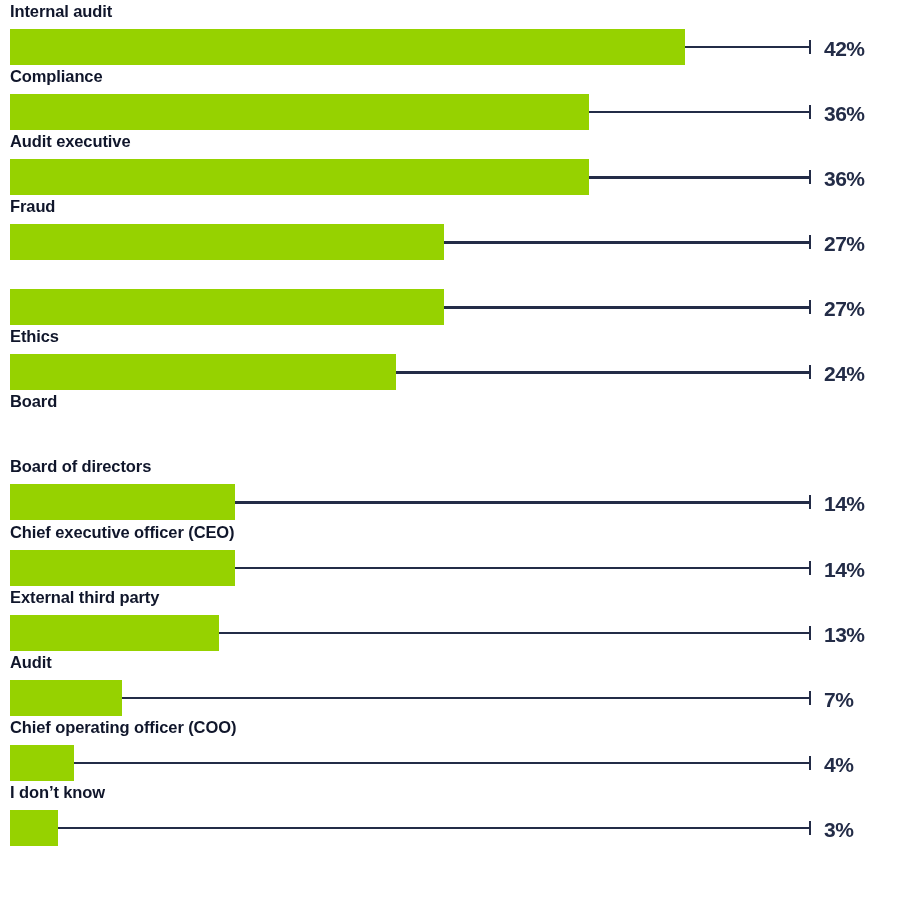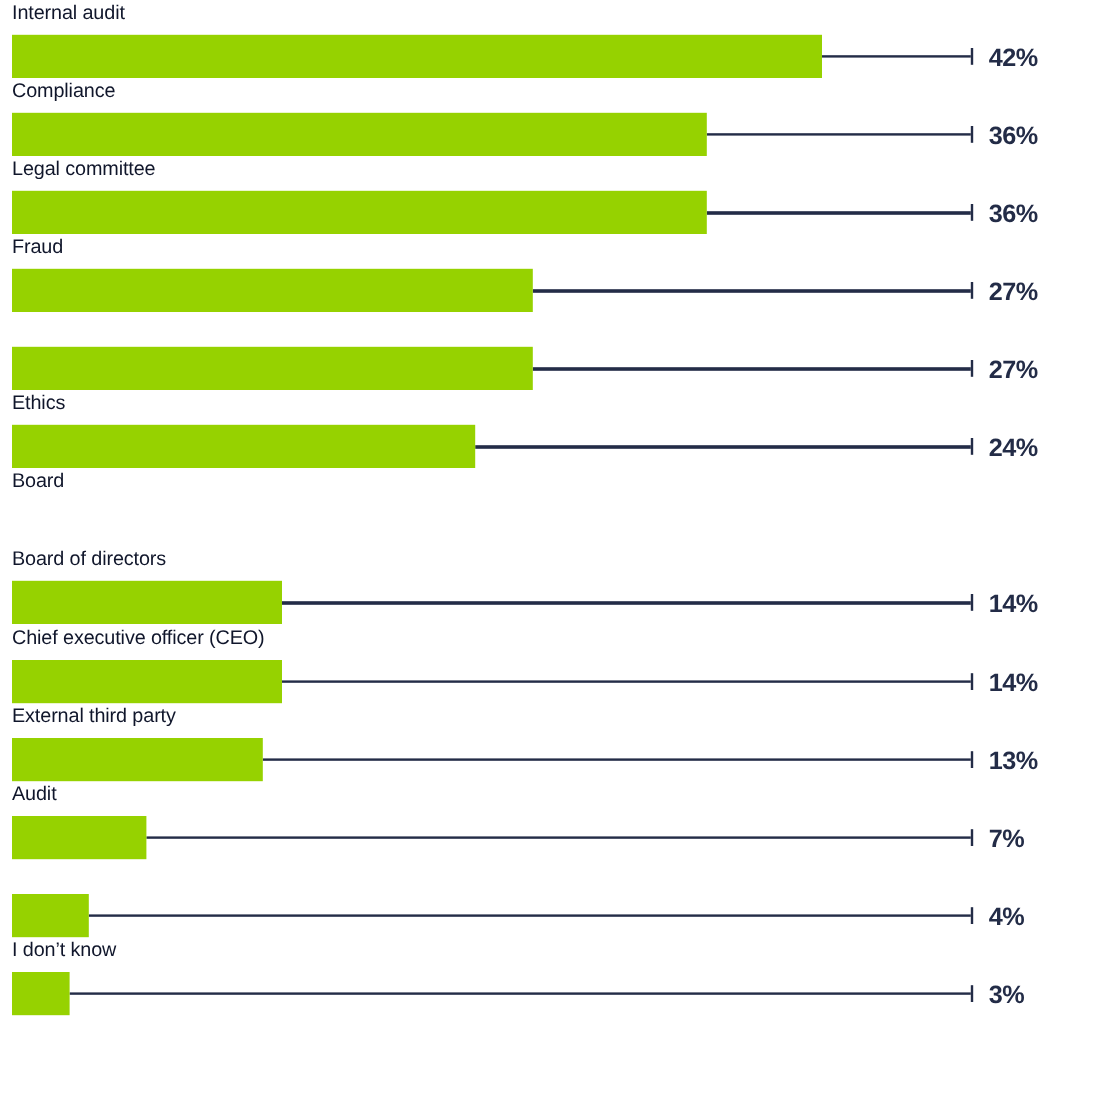--- a/index.html
+++ b/index.html
@@ -22,21 +22,21 @@
   .row {
     position: relative;
     height: 65.07px;
     width: 100%;
   }
   .row-label {
     position: absolute;
     left: 10px;
     top: 1px;
     font-size: 16.5px;
-    font-weight: normal;
+    font-weight: bold;
     color: #10162b;
     letter-spacing: -0.1px;
     white-space: nowrap;
     line-height: 20px;
   }
   .bar-area {
     position: absolute;
     left: 0;
     top: 29px;
     height: 36px;
@@ -90,21 +90,21 @@
     <div class="row">
       <div class="row-label">Compliance</div>
       <div class="bar-area">
         <div class="leader" style="left: 588.52px; width: 220.48px;"></div>
         <div class="tick" style="left: 809px;"></div>
         <div class="bar" style="width: 578.52px; background: rgb(150, 210, 0);"></div>
         <div class="value">36%</div>
       </div>
     </div>
     <div class="row">
-      <div class="row-label">Legal committee</div>
+      <div class="row-label">Audit executive</div>
       <div class="bar-area">
         <div class="leader" style="left: 588.52px; width: 220.48px;"></div>
         <div class="tick" style="left: 809px;"></div>
         <div class="bar" style="width: 578.52px; background: rgb(150, 210, 0);"></div>
         <div class="value">36%</div>
       </div>
     </div>
     <div class="row">
       <div class="row-label">Fraud</div>
       <div class="bar-area">
@@ -164,20 +164,21 @@
     <div class="row">
       <div class="row-label">Audit</div>
       <div class="bar-area">
         <div class="leader" style="left: 122.49px; width: 686.51px;"></div>
         <div class="tick" style="left: 809px;"></div>
         <div class="bar" style="width: 112.49px; background: rgb(150, 210, 0);"></div>
         <div class="value">7%</div>
       </div>
     </div>
     <div class="row">
+      <div class="row-label">Chief operating officer (COO)</div>
       <div class="bar-area">
         <div class="leader" style="left: 74.28px; width: 734.72px;"></div>
         <div class="tick" style="left: 809px;"></div>
         <div class="bar" style="width: 64.28px; background: rgb(150, 210, 0);"></div>
         <div class="value">4%</div>
       </div>
     </div>
     <div class="row">
       <div class="row-label">I don’t know</div>
       <div class="bar-area">

